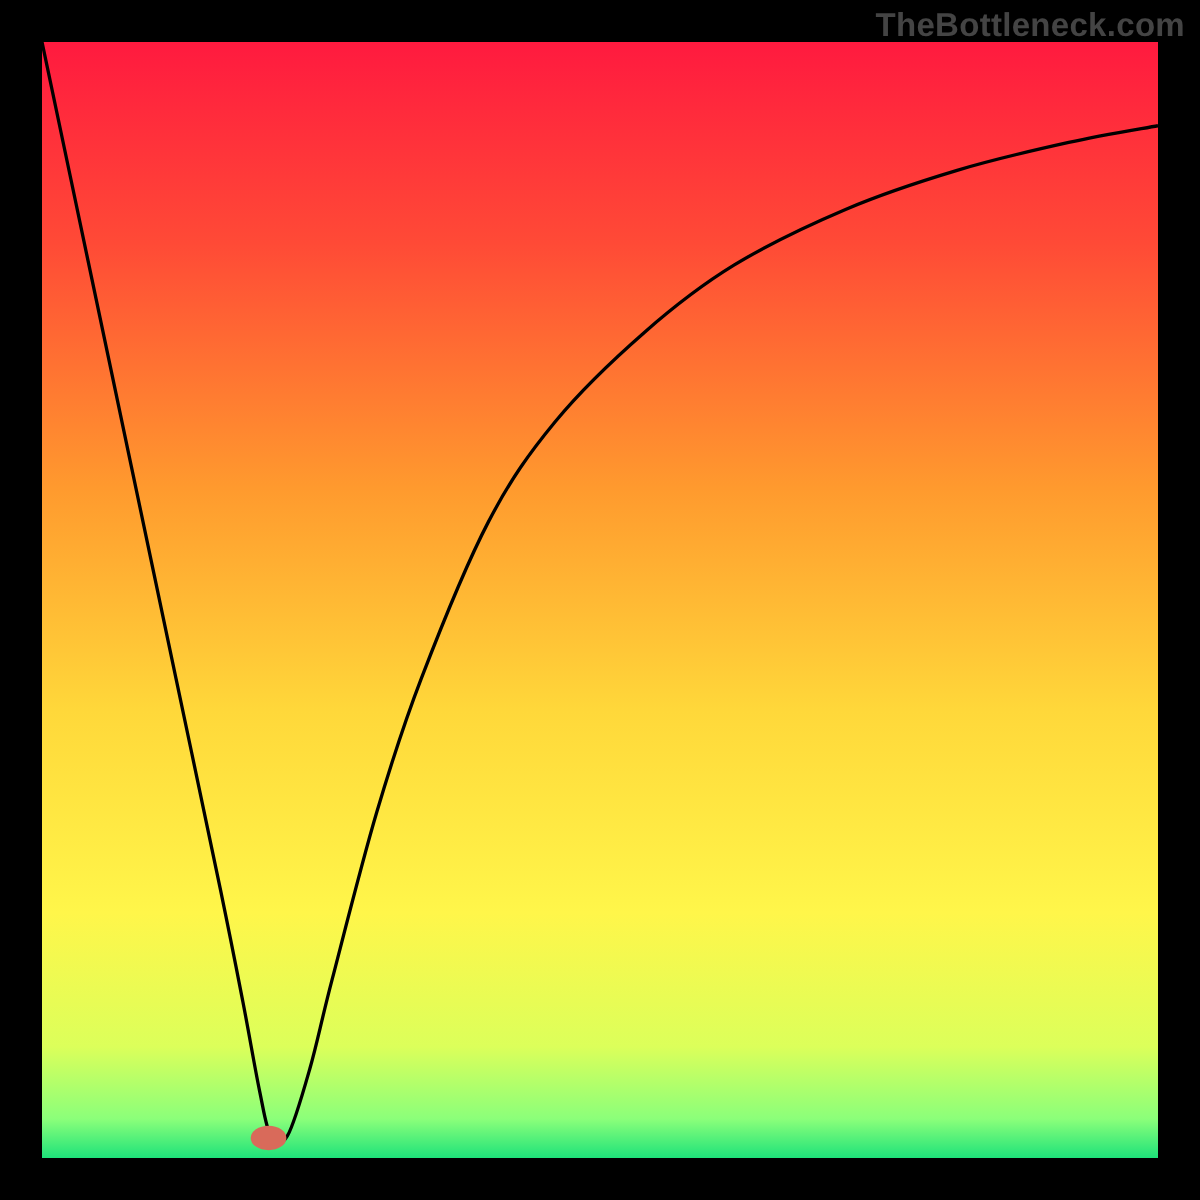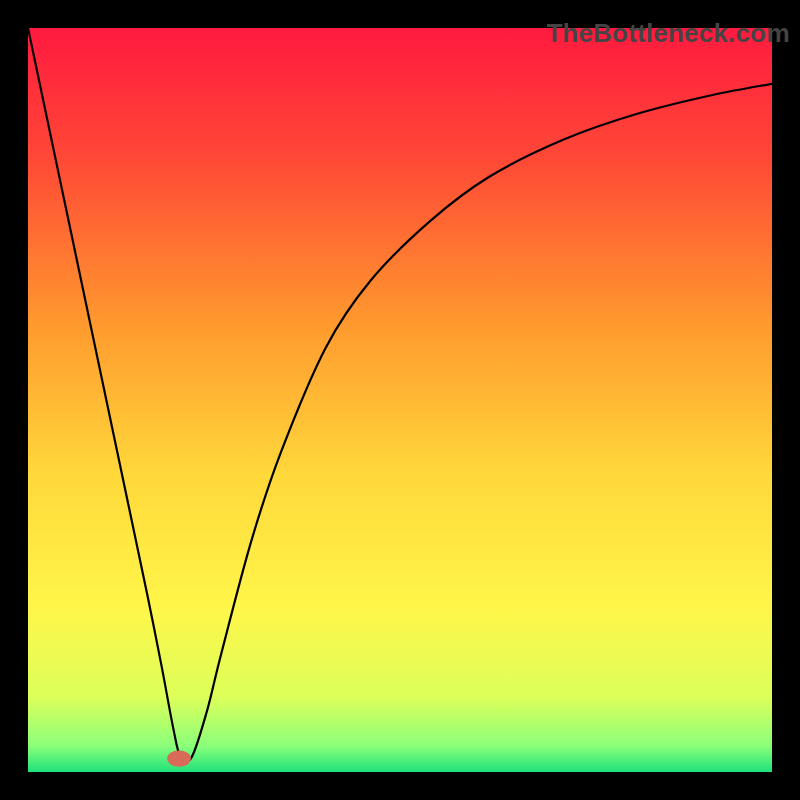--- a/index.html
+++ b/index.html
@@ -15,25 +15,24 @@
     position: relative;
     width: 800px;
     height: 800px;
     background: #000;
   }
   .watermark {
     position: absolute;
     top: 4px;
     right: 10px;
     color: #444;
-    font-size: 26px;
+    font-size: 22px;
     font-weight: 600;
     letter-spacing: 0.2px;
     z-index: 5;
-    margin-top: 14px;
   }
   .plot {
     position: absolute;
     left: 28px;
     top: 28px;
     width: 744px;
     height: 744px;
   }
   svg { display: block; }
 </style>

